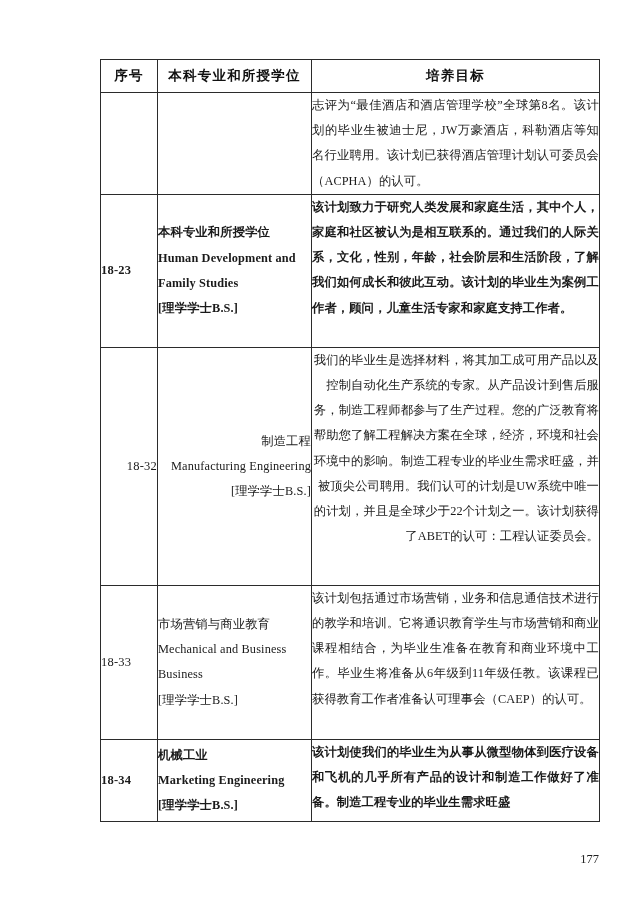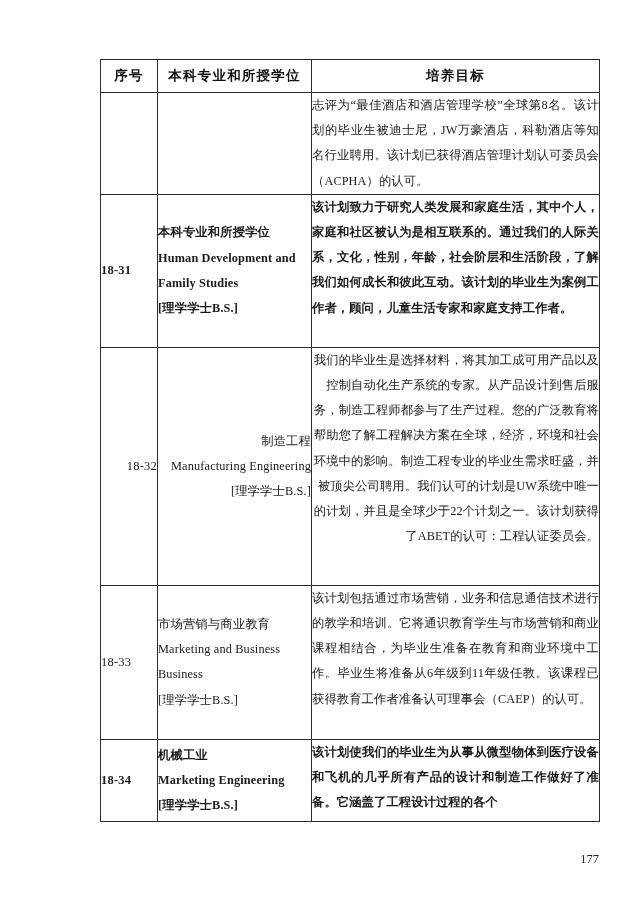--- a/index.html
+++ b/index.html
@@ -140,21 +140,21 @@
         <td class="cell-no"></td>
         <td class="cell-major">
           <div></div>
         </td>
         <td class="cell-goal">
           <p>志评为“最佳酒店和酒店管理学校”全球第8名。该计划的毕业生被迪士尼，JW万豪酒店，科勒酒店等知名行业聘用。该计划已获得酒店管理计划认可委员会（ACPHA）的认可。</p>
         </td>
       </tr>
 
       <tr class="row-3131">
-        <td class="cell-no">18-31</td>
+        <td class="cell-no">18-23</td>
         <td class="cell-major">
           <div>本科专业和所授学位</div>
           <div>Human Development and</div>
           <div>Family Studies</div>
           <div>[理学学士B.S.]</div>
         </td>
         <td class="cell-goal">
           <p>该计划致力于研究人类发展和家庭生活，其中个人，家庭和社区被认为是相互联系的。通过我们的人际关系，文化，性别，年龄，社会阶层和生活阶段，了解我们如何成长和彼此互动。该计划的毕业生为案例工作者，顾问，儿童生活专家和家庭支持工作者。</p>
         </td>
       </tr>
@@ -168,38 +168,38 @@
         </td>
         <td class="cell-goal">
           <p>我们的毕业生是选择材料，将其加工成可用产品以及控制自动化生产系统的专家。从产品设计到售后服务，制造工程师都参与了生产过程。您的广泛教育将帮助您了解工程解决方案在全球，经济，环境和社会环境中的影响。制造工程专业的毕业生需求旺盛，并被顶尖公司聘用。我们认可的计划是UW系统中唯一的计划，并且是全球少于22个计划之一。该计划获得了ABET的认可：工程认证委员会。</p>
         </td>
       </tr>
 
       <tr class="row-3333">
         <td class="cell-no">18-33</td>
         <td class="cell-major">
           <div>市场营销与商业教育</div>
-          <div>Marketing and Business</div>
+          <div>Mechanical and Business</div>
           <div>Business</div>
           <div>[理学学士B.S.]</div>
         </td>
         <td class="cell-goal">
           <p>该计划包括通过市场营销，业务和信息通信技术进行的教学和培训。它将通识教育学生与市场营销和商业课程相结合，为毕业生准备在教育和商业环境中工作。毕业生将准备从6年级到11年级任教。该课程已获得教育工作者准备认可理事会（CAEP）的认可。</p>
         </td>
       </tr>
 
       <tr class="row-3434">
         <td class="cell-no">18-34</td>
         <td class="cell-major">
           <div>机械工业</div>
           <div>Marketing Engineering</div>
           <div>[理学学士B.S.]</div>
         </td>
         <td class="cell-goal">
-          <p>该计划使我们的毕业生为从事从微型物体到医疗设备和飞机的几乎所有产品的设计和制造工作做好了准备。它涵盖了工程设计过程的各个</p>
+          <p>该计划使我们的毕业生为从事从微型物体到医疗设备和飞机的几乎所有产品的设计和制造工作做好了准备。制造工程专业的毕业生需求旺盛</p>
         </td>
       </tr>
 
     </tbody>
   </table>
 
   <div class="page-number">177</div>
 
 </div>
 

